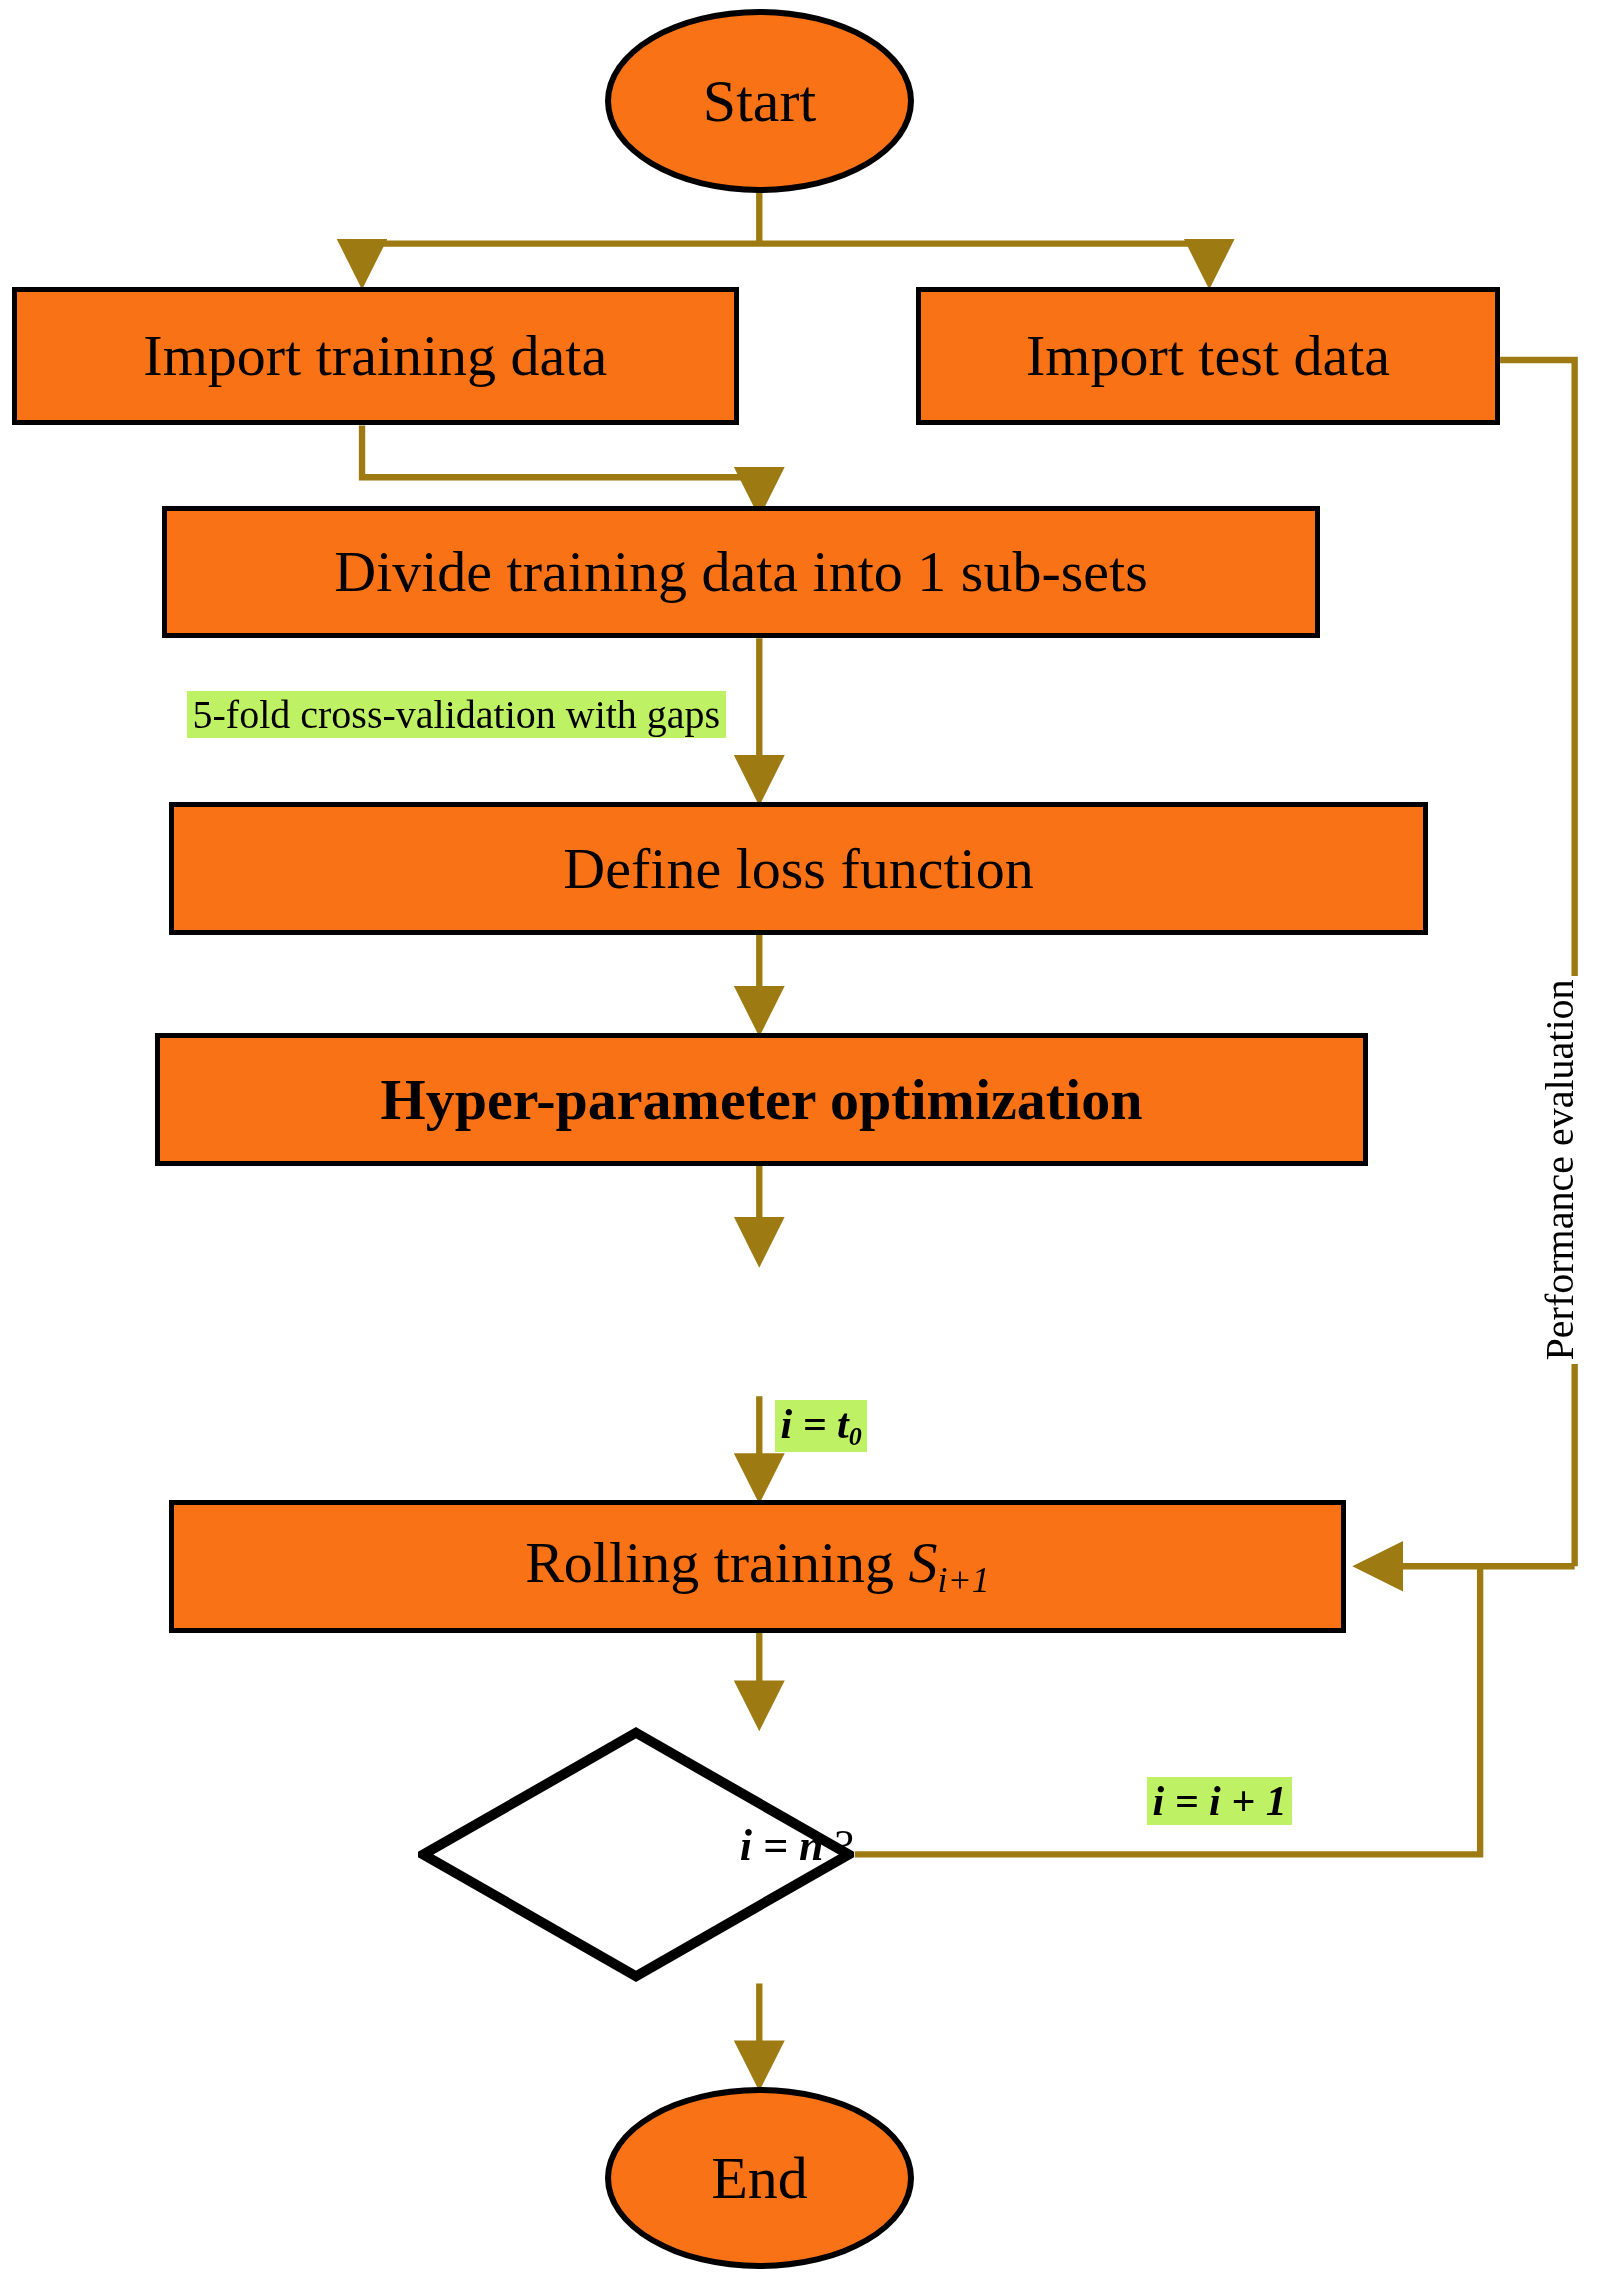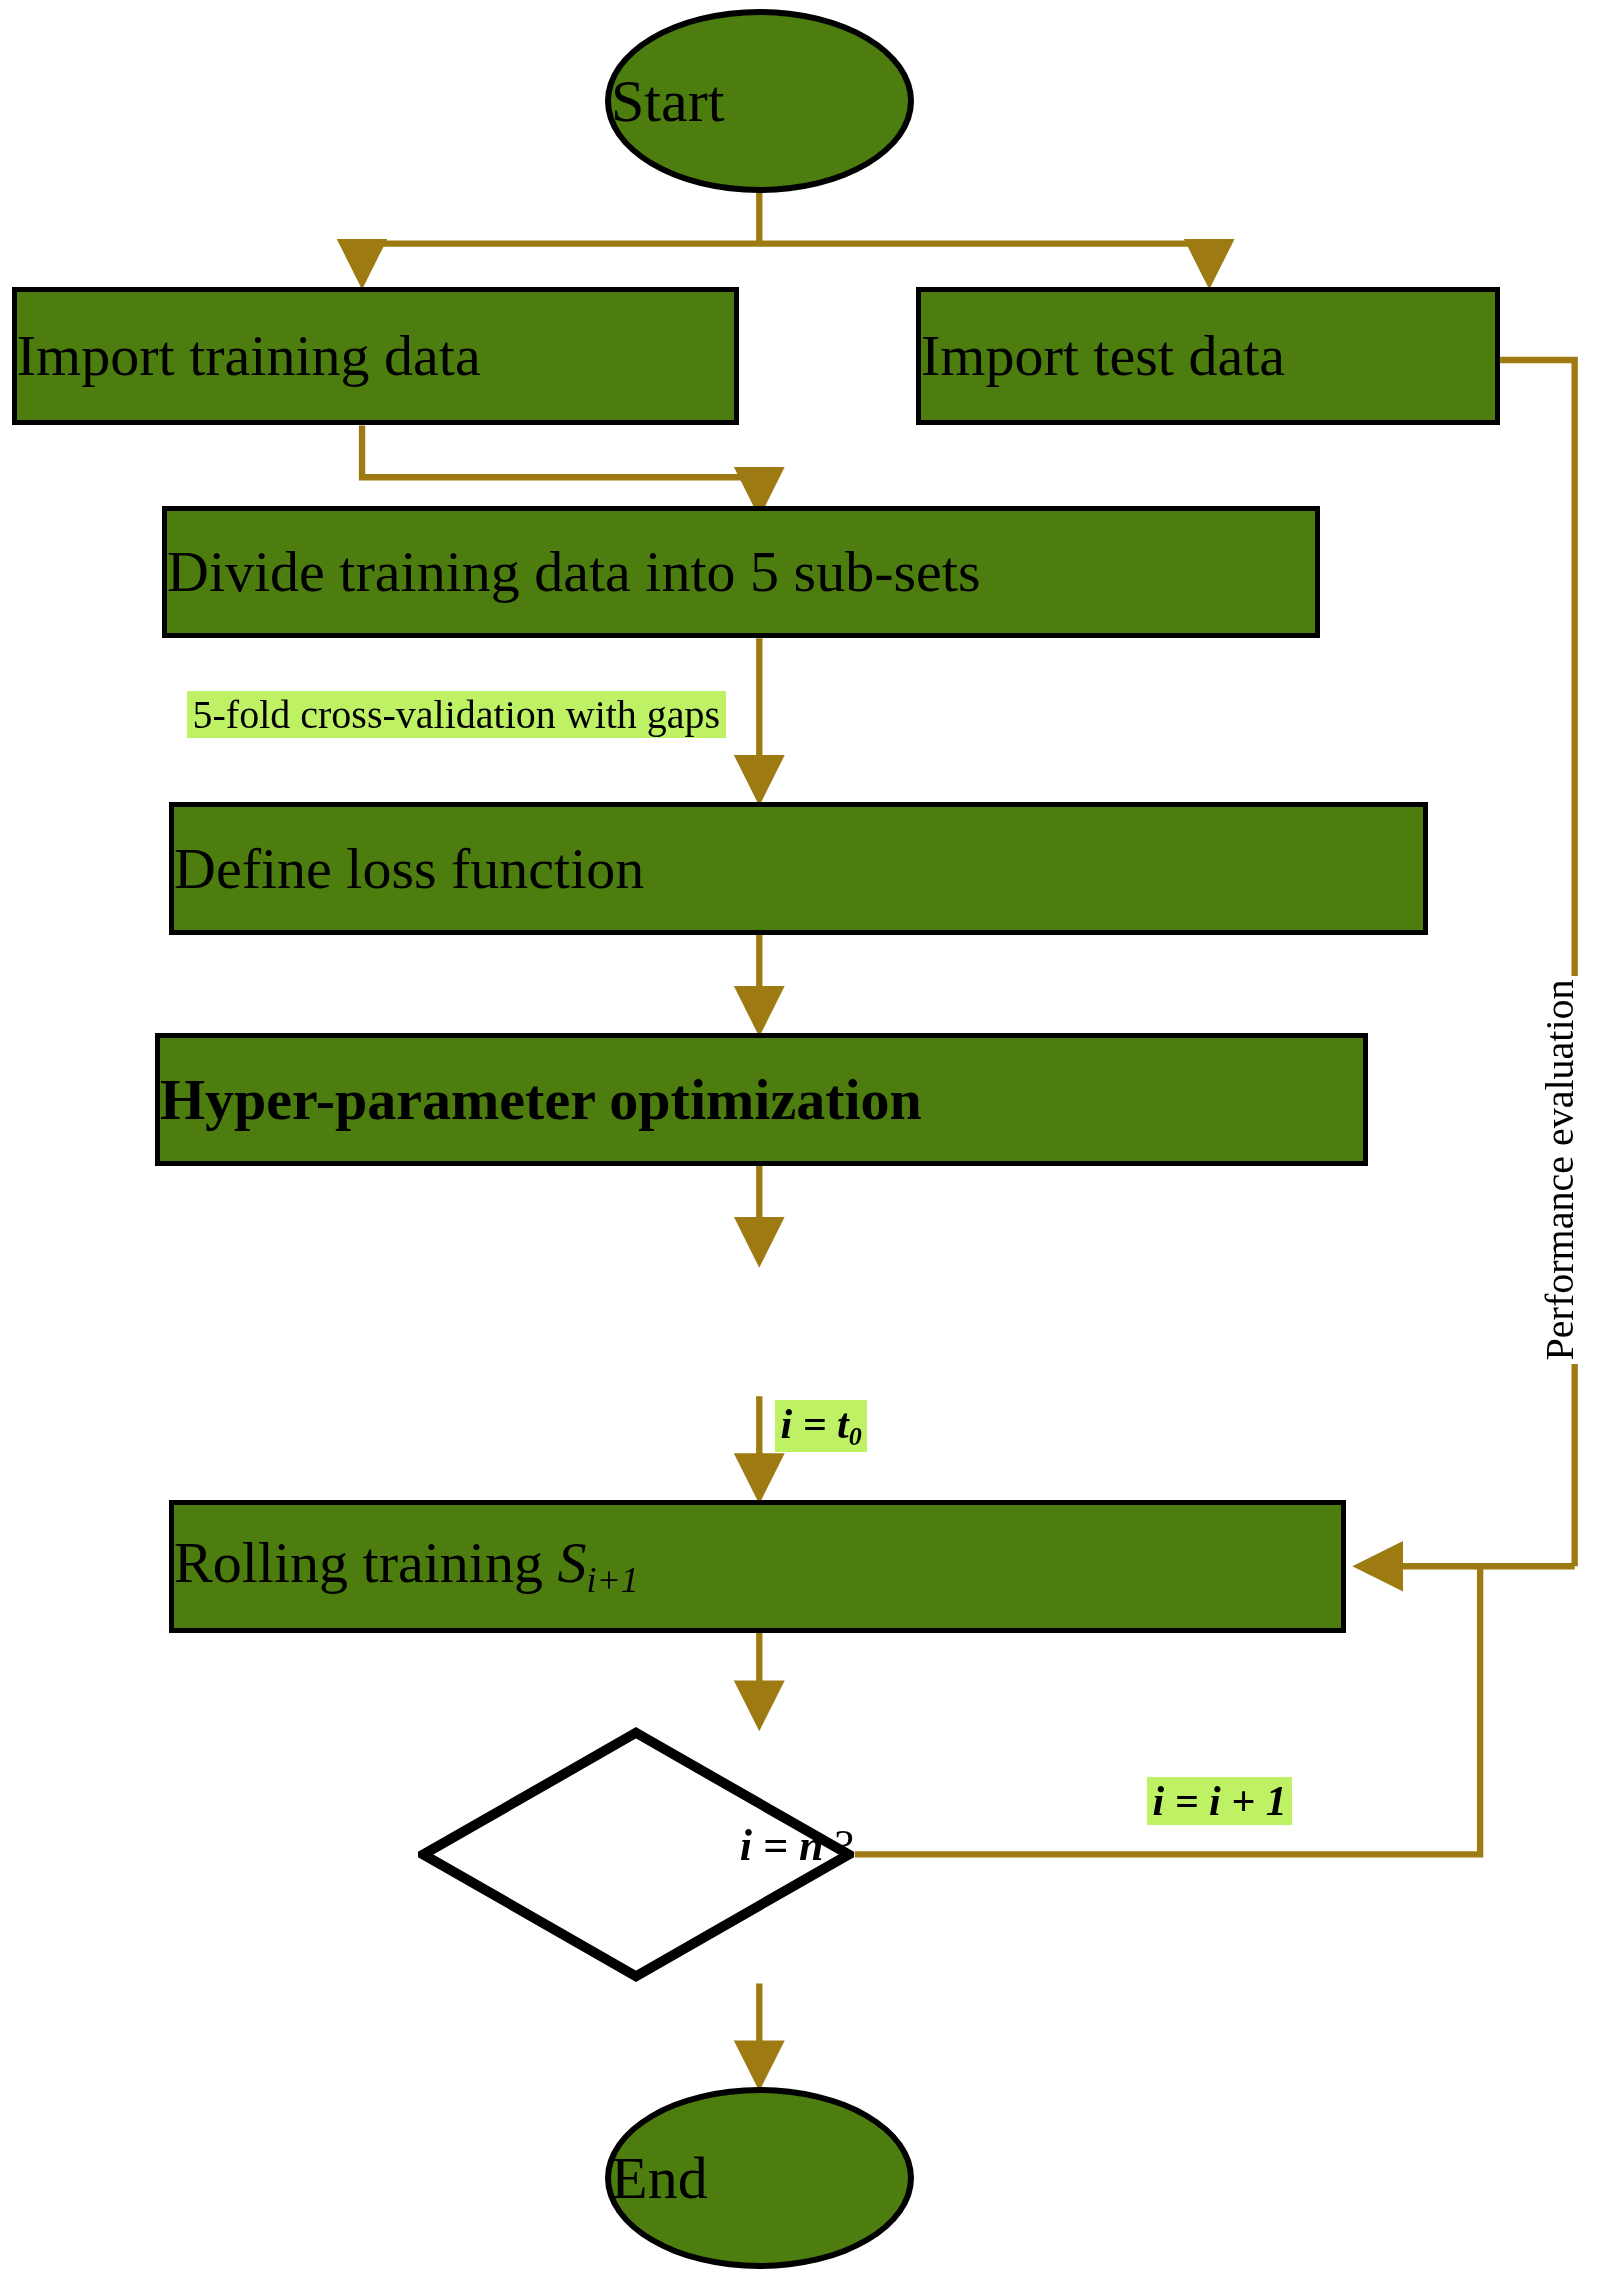--- a/index.html
+++ b/index.html
@@ -1,20 +1,20 @@
 <!DOCTYPE html>
 <html style="font-size:14.5px"><head>
 <meta charset="utf-8">
 <style>
   html,body{margin:0;padding:0;background:#ffffff;}
   body{font-family:"Liberation Serif",serif;}
   #canvas{position:relative;width:1604px;height:2288px;background:#fff;overflow:hidden;}
   svg#wires{position:absolute;left:0;top:0;width:1604px;height:2288px;}
 
-  .node{position:absolute;box-sizing:border-box;display:flex;align-items:center;justify-content:flex-start;text-align:center;background:#4d7c0f;color:#000;}
+  .node{position:absolute;box-sizing:border-box;display:flex;align-items:center;justify-content:center;text-align:center;background:#f97316;color:#000;}
   .proc{border:5.5px solid #000;}
   .term{border:6.4px solid #000;border-radius:50%;}
   .label-txt{font-size:58px;line-height:1;white-space:nowrap;letter-spacing:0px;}
   .term .label-txt{font-size:60px;}
 
   .edge-label{position:absolute;color:#000;white-space:nowrap;background:#bef264;padding:0 5.5px;}
   .edge-label.plain{font-size:40px;}
   .edge-label.mathb{font-size:42px;font-weight:bold;font-style:italic;}
 
   .vert-label{position:absolute;color:#000;white-space:nowrap;font-size:40px;
@@ -75,21 +75,21 @@
 
   <div class="node proc" style="left:11.8px;top:287px;width:727px;height:138px;">
     <span class="label-txt">Import training data</span>
   </div>
 
   <div class="node proc" style="left:916px;top:287px;width:584px;height:138px;">
     <span class="label-txt">Import test data</span>
   </div>
 
   <div class="node proc" style="left:162px;top:506px;width:1158px;height:132px;">
-    <span class="label-txt">Divide training data into 5 sub-sets</span>
+    <span class="label-txt">Divide training data into 1 sub-sets</span>
   </div>
 
   <div class="node proc" style="left:169px;top:802px;width:1259px;height:133px;">
     <span class="label-txt">Define loss function</span>
   </div>
 
   <div class="node proc" style="left:155px;top:1033px;width:1213px;height:133px;font-weight:bold;">
     <span class="label-txt">Hyper-parameter optimization</span>
   </div>
 

